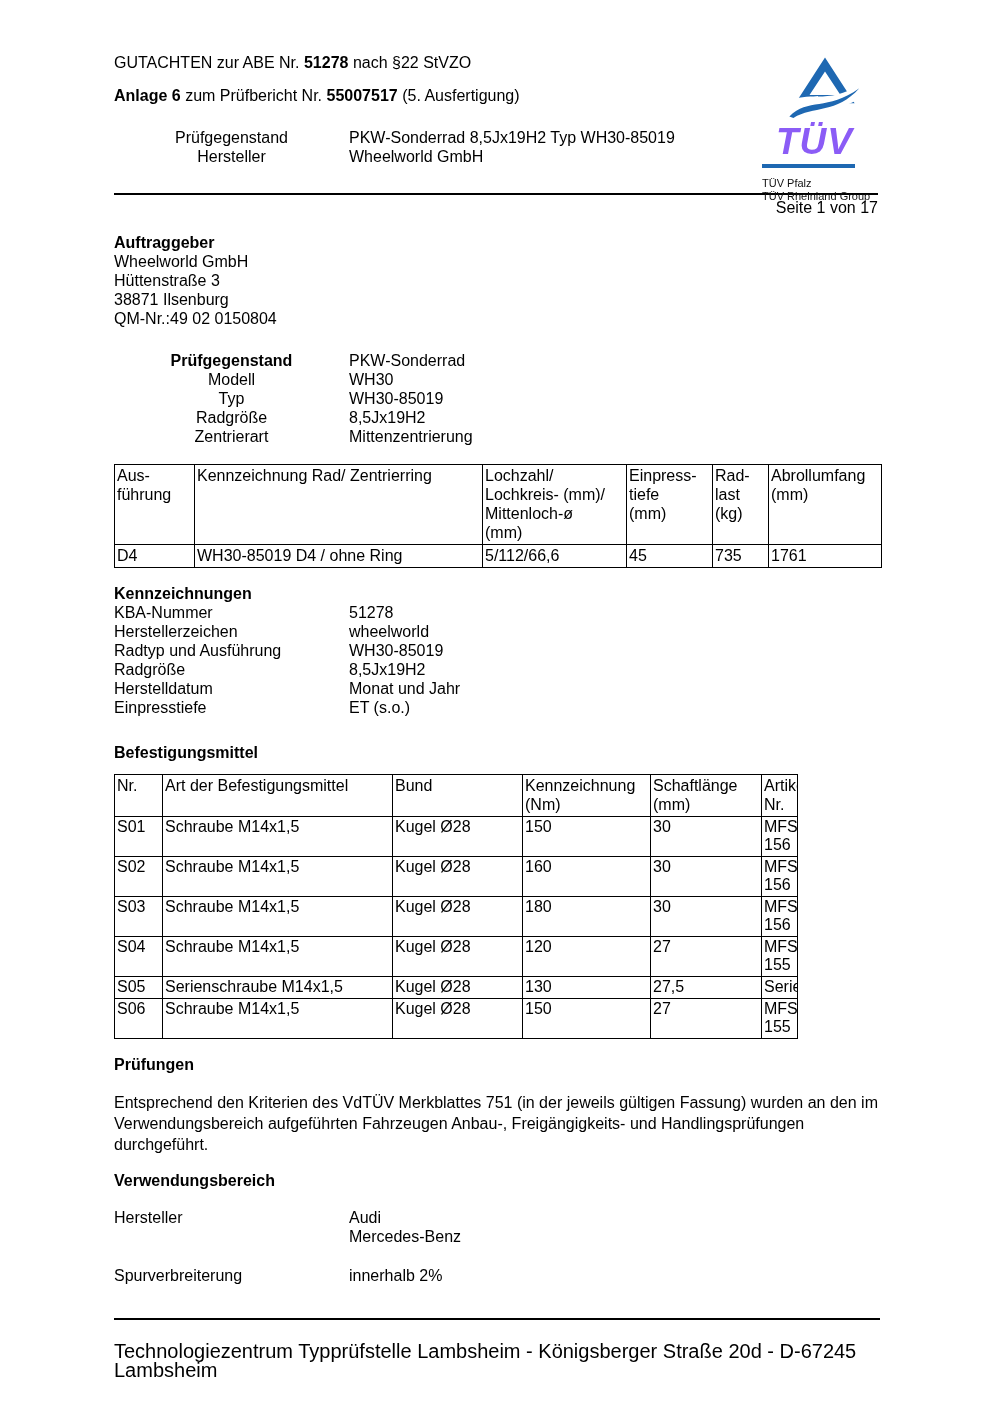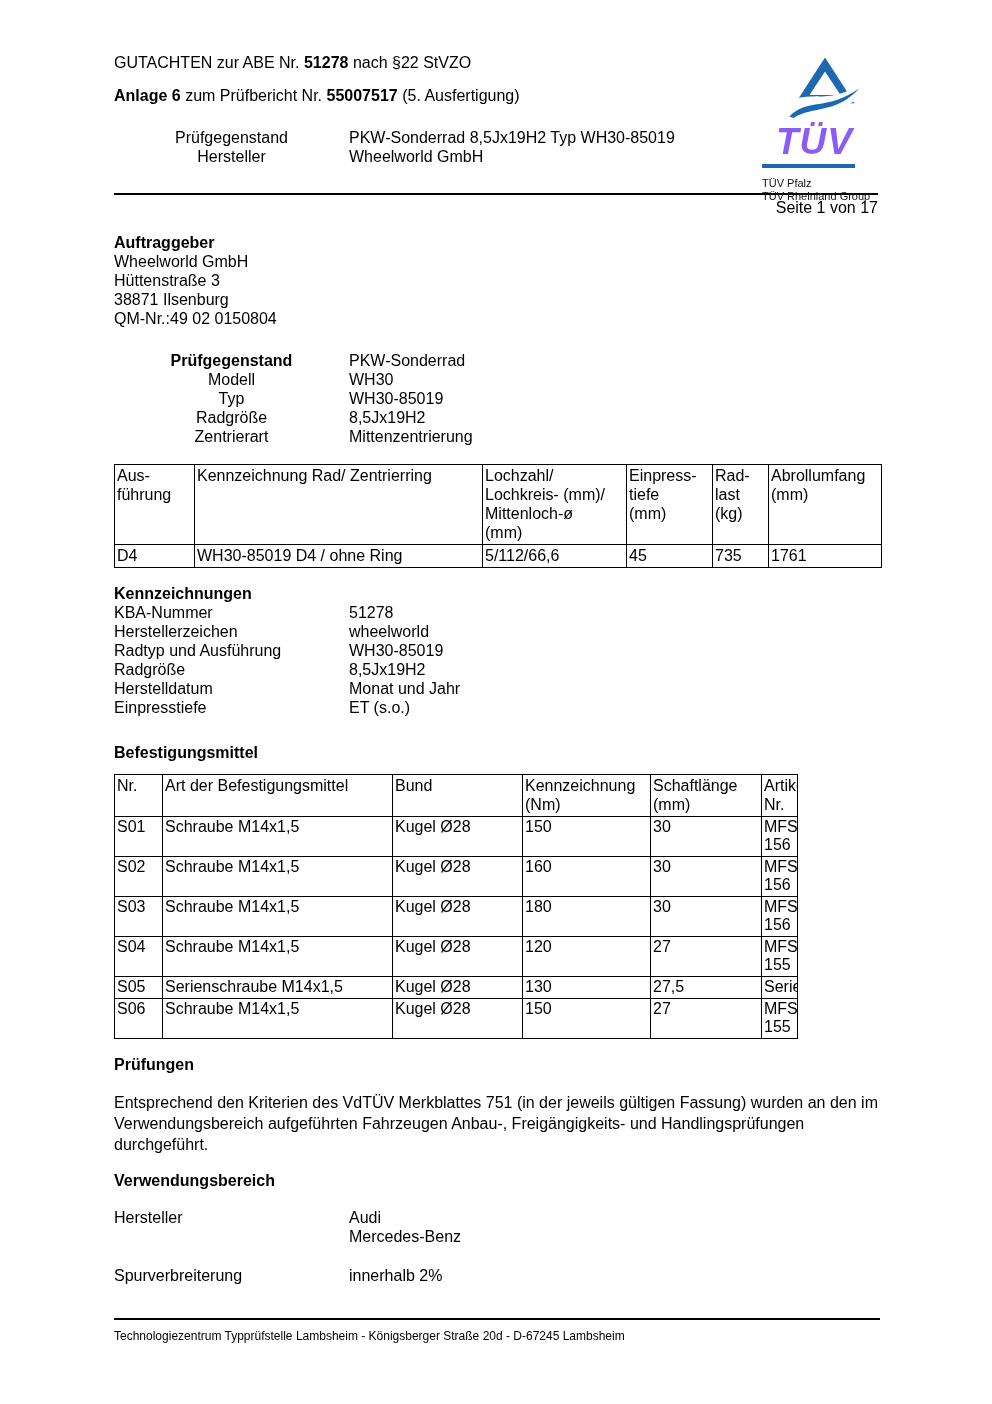--- a/index.html
+++ b/index.html
@@ -60,21 +60,21 @@
   }
   .execution-table { margin-top:18px; width:768px; }
   .fasteners-table { margin-top:12px; width:684px; }
   .fasteners-table td { line-height:18px; }
 
   .paragraph { margin-top:18px; line-height:21px; }
 
   .footer {
     position:absolute; left:114px; right:112px; top:1318px;
     border-top:2px solid #000;
-    padding-top:7px; font-size:12px;
+    padding-top:22px; font-size:20px;
   }
 </style>
 </head>
 <body>
 
 <div class="page">
 
   <div class="tuv-logo">
     <svg class="tuv-triangle" viewBox="0 0 110 92" xmlns="http://www.w3.org/2000/svg">
       <path d="M55 2 L99 70 L11 70 Z M55 23 L78 58 L32 58 Z" fill="#1e68b2" fill-rule="evenodd"></path>

